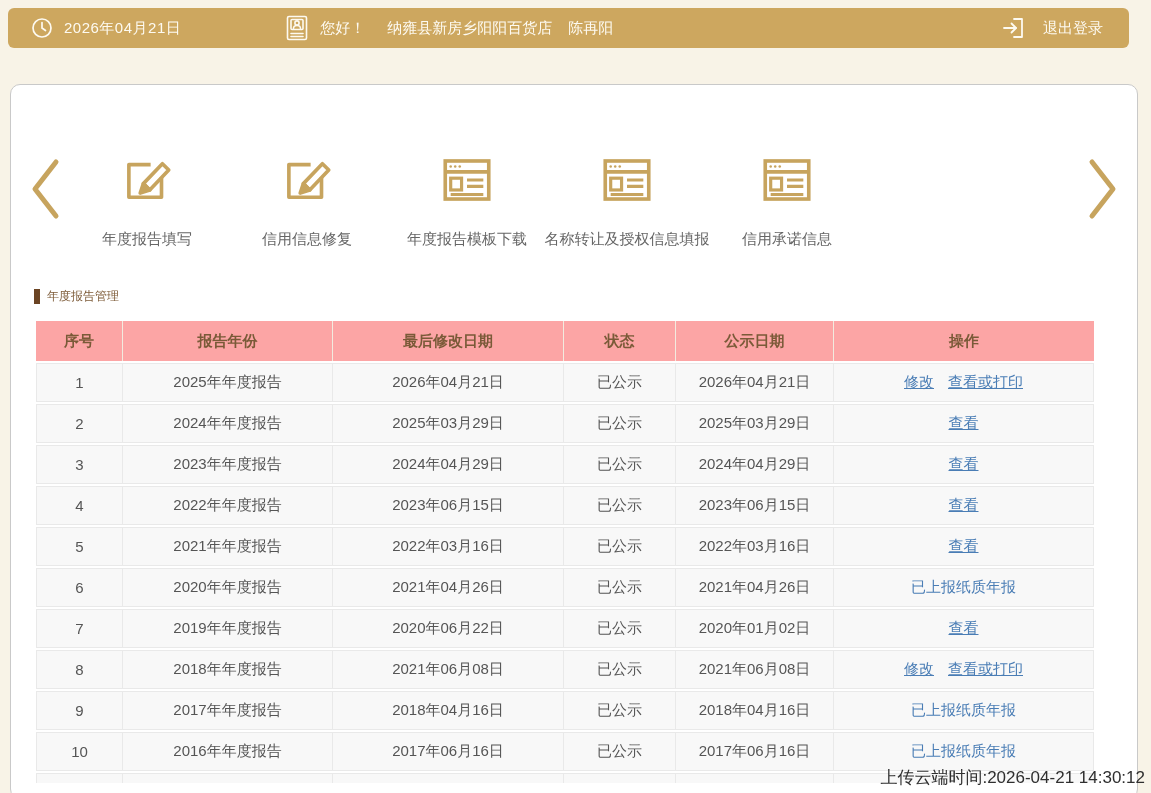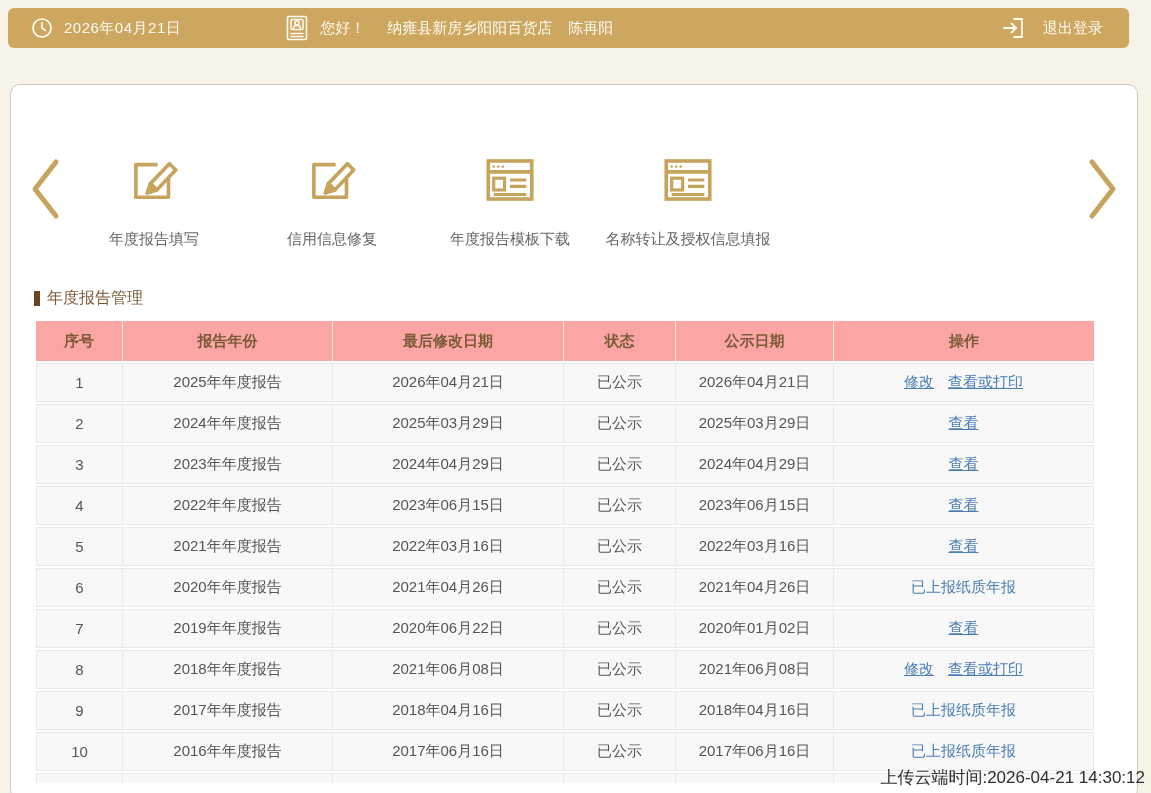--- a/index.html
+++ b/index.html
@@ -38,38 +38,37 @@
   }
 
   
   .carousel-arrow {
     position:absolute; top:72px; width:40px; height:64px;
     background:none; border:none; cursor:pointer; padding:0;
   }
   .arrow-prev { left:14px; }
   .arrow-next { left:1072px; }
   .c-items {
-    position:absolute; left:63px; top:66px; width:960px;
+    position:absolute; left:56px; top:66px; width:960px;
     display:flex;
-    gap:18px;
   }
   .c-item {
     width:160px; display:flex; flex-direction:column; align-items:center;
     cursor:pointer;
   }
   .c-item .c-icon { width:58px; height:58px; }
   .c-label {
     margin-top:21px; font-size:15px; color:#666; white-space:nowrap;
   }
 
   
   .section-title {
     position:absolute; left:23px; top:203px;
     display:flex; align-items:center;
-    font-size:16px; color:#7D5B38;
+    font-size:12px; color:#7D5B38;
   }
   .section-title .bullet {
     width:6px; height:15px; background:#6B4423; margin-right:7px;
   }
 
   
   .report-table {
     position:absolute; left:25px; top:234px; width:1058px;
     border-collapse:separate; border-spacing:0 2px;
     table-layout:fixed; font-size:15px;
@@ -180,20 +179,32 @@
         <span class="c-icon"><svg width="58" height="58" viewBox="0 0 64 64" fill="none" stroke="#C7A45E" stroke-width="4">
             <rect x="8" y="11" width="48" height="42"></rect>
             <path d="M8 23 H56"></path>
             <circle cx="14" cy="17" r="1.4" fill="#C7A45E" stroke="none"></circle>
             <circle cx="19" cy="17" r="1.4" fill="#C7A45E" stroke="none"></circle>
             <circle cx="24" cy="17" r="1.4" fill="#C7A45E" stroke="none"></circle>
             <rect x="14" y="30" width="12" height="13" stroke-width="3.5"></rect>
             <path d="M32 32 H50 M32 39 H50 M14 48 H50" stroke-width="3.5"></path>
           </svg></span>
         <div class="c-label">名称转让及授权信息填报</div>
+      </div>
+      <div class="c-item">
+        <span class="c-icon"><svg width="58" height="58" viewBox="0 0 64 64" fill="none" stroke="#C7A45E" stroke-width="4">
+            <rect x="8" y="11" width="48" height="42"></rect>
+            <path d="M8 23 H56"></path>
+            <circle cx="14" cy="17" r="1.4" fill="#C7A45E" stroke="none"></circle>
+            <circle cx="19" cy="17" r="1.4" fill="#C7A45E" stroke="none"></circle>
+            <circle cx="24" cy="17" r="1.4" fill="#C7A45E" stroke="none"></circle>
+            <rect x="14" y="30" width="12" height="13" stroke-width="3.5"></rect>
+            <path d="M32 32 H50 M32 39 H50 M14 48 H50" stroke-width="3.5"></path>
+          </svg></span>
+        <div class="c-label">信用承诺信息</div>
       </div>
     </div>
 
   <button class="carousel-arrow arrow-next">
     <span>
       <svg width="34" height="64" viewBox="0 0 34 64" fill="none" stroke="#C7A45E" stroke-width="5" stroke-linecap="round" stroke-linejoin="round">
         <path d="M6 5 L27 32 L6 59"></path>
       </svg>
     </span>
   </button>

